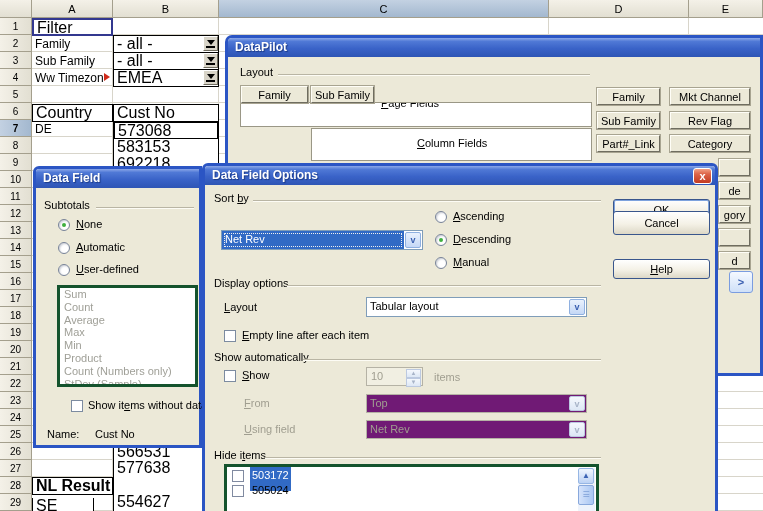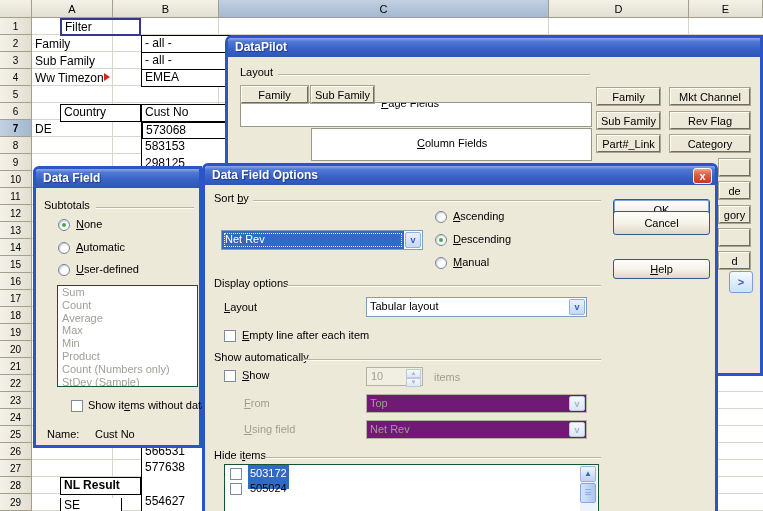--- a/index.html
+++ b/index.html
@@ -8,22 +8,22 @@
   .abs{position:absolute;}
   
   .hdr{background:linear-gradient(180deg,#f4f1e8,#e2dfd2);border-right:1px solid #a49f8d;border-bottom:1px solid #a49f8d;
        display:flex;align-items:center;justify-content:center;font-size:11px;box-sizing:border-box;}
   .hdr.sel{background:linear-gradient(180deg,#c3d1e2,#a3b8cf);}
   .rowhdr{height:16px;border-bottom:1px solid #a49f8d;display:flex;align-items:center;justify-content:center;
           background:linear-gradient(90deg,#f4f1e8,#e2dfd2);font-size:10px;}
   .rowhdr.sel{background:linear-gradient(90deg,#c3d1e2,#a3b8cf);font-weight:bold;}
   .vline{position:absolute;top:18px;width:1px;height:493px;background:#d8d5ca;}
   .cell{position:absolute;height:13px;line-height:13px;font-size:12px;white-space:nowrap;overflow:hidden;}
-  .bcell{position:absolute;background:#fff;border:1px solid #000;box-sizing:border-box;font-size:12px;
-         line-height:15px;padding-left:3px;white-space:nowrap;overflow:hidden;margin-left:28px;}
+  .bcell{position:absolute;background:#fff;border:1px solid #000;box-sizing:border-box;font-size:16px;
+         line-height:15px;padding-left:3px;white-space:nowrap;overflow:hidden;}
   .pfbtn{position:absolute;right:0;top:0;width:15px;height:15px;background:#d8d4c8;
          border:1px solid;border-color:#fff #6e6b5e #6e6b5e #fff;box-sizing:border-box;
          display:flex;flex-direction:column;align-items:center;justify-content:center;}
   .pfarrow{width:0;height:0;border-left:4px solid transparent;border-right:4px solid transparent;border-top:5px solid #000;}
   .pfbar{width:9px;height:2px;background:#000;margin-top:1px;}
   .redtri{position:absolute;width:0;height:0;border-left:6px solid #cf2a1b;border-top:4px solid transparent;border-bottom:4px solid transparent;}
   
   .dlg{position:absolute;background:#ece9d8;border:3px solid #2b55c4;box-sizing:border-box;}
   .tbar{position:absolute;left:0;top:0;right:0;height:19px;
         background:linear-gradient(180deg,#8ba7e8 0%,#5079d6 18%,#3a63c8 55%,#2e55b5 100%);
@@ -47,21 +47,21 @@
   .lbl{position:absolute;font-size:11px;white-space:nowrap;}
   .dis{color:#a09e90;}
   .combo{position:absolute;background:#fff;border:1px solid #7f9db9;box-sizing:border-box;font-size:11px;}
   .combo .txt{position:absolute;left:0;top:0;bottom:0;right:18px;line-height:17px;padding-left:3px;overflow:hidden;white-space:nowrap;}
   .chev{position:absolute;right:1px;top:1px;bottom:1px;width:16px;
         background:linear-gradient(180deg,#e9f1fd,#c5d8f6);border:1px solid #8fb0e0;border-radius:2px;
         color:#3a5fb0;font-weight:bold;font-size:9px;display:flex;align-items:center;justify-content:center;box-sizing:border-box;}
   .combo.disabled{background:#701a75;border-color:#b5b2a5;color:#a09e90;}
   .combo.disabled .chev{background:linear-gradient(180deg,#f5f8fd,#dde7f5);border-color:#bcc9e0;color:#a8b4c8;}
   .combo.hl .txt{background:#316ac5;color:#fff;outline:1px dotted #eee;outline-offset:-3px;}
-  .listbox{position:absolute;background:#fff;border:1px solid #14532d;box-sizing:border-box;overflow:hidden;}
+  .listbox{position:absolute;background:#fff;border:3px solid #14532d;box-sizing:border-box;overflow:hidden;}
   .fitem{height:12.8px;line-height:12.8px;padding-left:4px;color:#a0a098;font-size:11px;white-space:nowrap;}
   .hitem{height:15px;display:flex;align-items:center;font-size:11px;}
   .hitem .hcb{width:10px;height:10px;background:#fff;border:1px solid #808aa0;margin:0 6px 0 5px;}
   .hitem .hval{padding:9px 2px;line-height:13px;}
   .hitem.sel .hval{background:#316ac5;color:#fff;}
   .xbtn{position:absolute;width:19px;height:16px;border-radius:3px;border:1px solid #fff;
         background:linear-gradient(180deg,#f1a185 0%,#dd6549 35%,#c23a20 100%);color:#fff;font-weight:bold;
         font-size:11px;line-height:14px;text-align:center;box-sizing:border-box;}
   .spin{position:absolute;background:#f1efe2;border:1px solid #b5b2a5;box-sizing:border-box;}
   .spin .num{position:absolute;left:4px;top:2px;color:#a09e90;}
@@ -151,21 +151,21 @@
         <span class="pfarrow"></span>
         <span class="pfbar"></span>
       </span>
   </div>
 
   <div class="bcell" style="left:32px;top:104px;width:81px;height:18px;">Country</div>
   <div class="bcell" style="left:113px;top:104px;width:106px;height:18px;">Cust No</div>
   <div class="cell" style="left:35px;top:123px;width:76px;">DE</div>
   <div class="bcell" style="left:113px;top:121px;width:106px;height:19px;border-width:2px;">573068</div>
   <div class="bcell" style="left:113px;top:139px;width:106px;height:18px;border-top:none;">583153</div>
-  <div class="bcell" style="left:113px;top:156px;width:106px;height:18px;border-top:none;">298125</div>
+  <div class="bcell" style="left:113px;top:156px;width:106px;height:18px;border-top:none;">692218</div>
 
   <div class="bcell" style="left:113px;top:443px;width:106px;height:18px;">566531</div>
   <div class="bcell" style="left:113px;top:460px;width:106px;height:18px;border-top:none;">577638</div>
   <div class="bcell" style="left:32px;top:477px;width:81px;height:18px;font-weight:bold;">NL Result</div>
   <div class="bcell" style="left:113px;top:477px;width:106px;height:18px;border-top:none;"></div>
   <div class="bcell" style="left:32px;top:498px;width:62px;height:18px;border-top:none;">SE</div>
   <div class="bcell" style="left:113px;top:494px;width:106px;height:18px;border-top:none;">554627</div>
 </div>
 
 <div class="dlg" style="left:225px;top:35px;width:538px;height:341px;border-radius:7px 0 0 0;z-index:1;">

